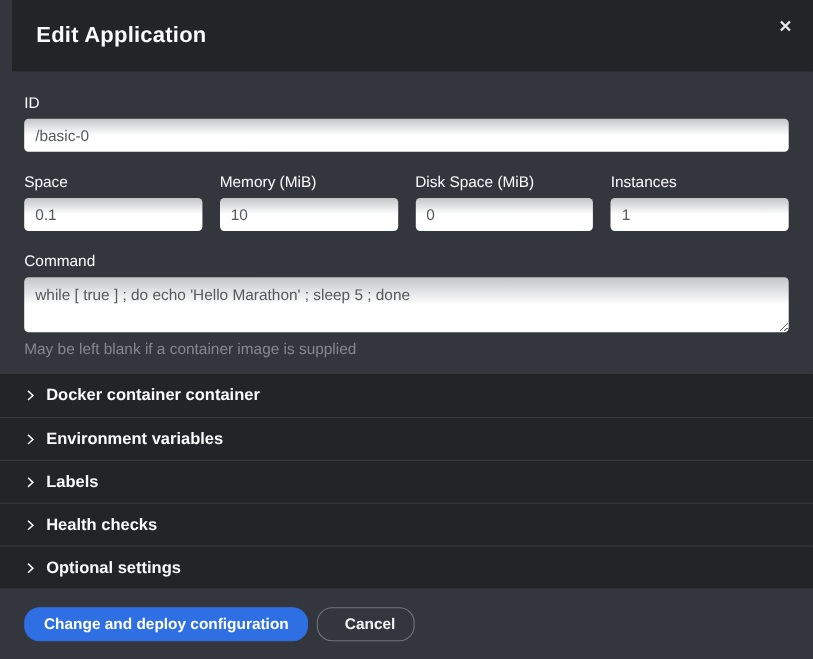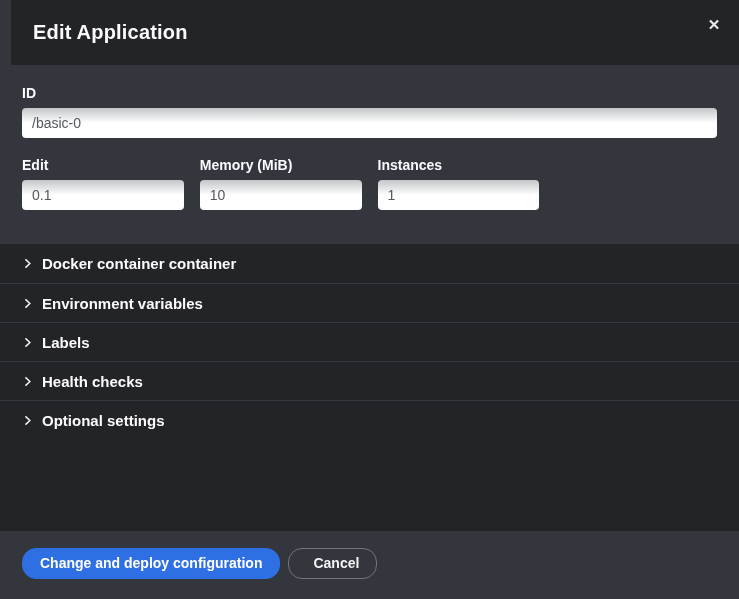--- a/index.html
+++ b/index.html
@@ -51,21 +51,21 @@
     font-family: "Liberation Sans", sans-serif;
   }
   
   .modal-body {
     background: #33363c;
     padding: 20px 22px 15px 22px;
   }
   .field-label {
     display: block;
     font-size: 14px;
-    font-weight: 700;
+    font-weight: 400;
     color: #fbfbfd;
     margin-bottom: 7px;
   }
   .text-input, .text-area {
     width: 100%;
     border: none;
     border-radius: 4px;
     background: linear-gradient(#c3c5c7 0%, #ffffff 50%);
     color: #55585c;
     font-family: "Liberation Sans", sans-serif;
@@ -163,33 +163,42 @@
 
   <div class="modal-body">
 
     <div class="field-group">
       <label class="field-label">ID</label>
       <input class="text-input" type="text" value="/basic-0" style="">
     </div>
 
     <div class="field-row">
       <div>
-        <label class="field-label">Edit</label>
+        <label class="field-label">Space</label>
         <input class="text-input" type="text" value="0.1" style="">
       </div>
       <div>
         <label class="field-label">Memory (MiB)</label>
         <input class="text-input" type="text" value="10" style="">
       </div>
       <div>
+        <label class="field-label">Disk Space (MiB)</label>
+        <input class="text-input" type="text" value="0" style="">
+      </div>
+      <div>
         <label class="field-label">Instances</label>
         <input class="text-input" type="text" value="1" style="">
       </div>
     </div>
 
+    <div class="field-group command-group">
+      <label class="field-label">Command</label>
+      <textarea class="text-area" style="">while [ true ] ; do echo 'Hello Marathon' ; sleep 5 ; done</textarea>
+      <div class="help-text">May be left blank if a container image is supplied</div>
+    </div>
 
   </div>
 
   <div class="accordion">
 
     <div class="accordion-row">
       <span class="chevron-icon">
         <svg viewBox="0 0 16 16">
             <path d="M5 2 L11.5 8 L5 14" fill="none" stroke="#fbfbfd" stroke-width="2"></path>
           </svg>

